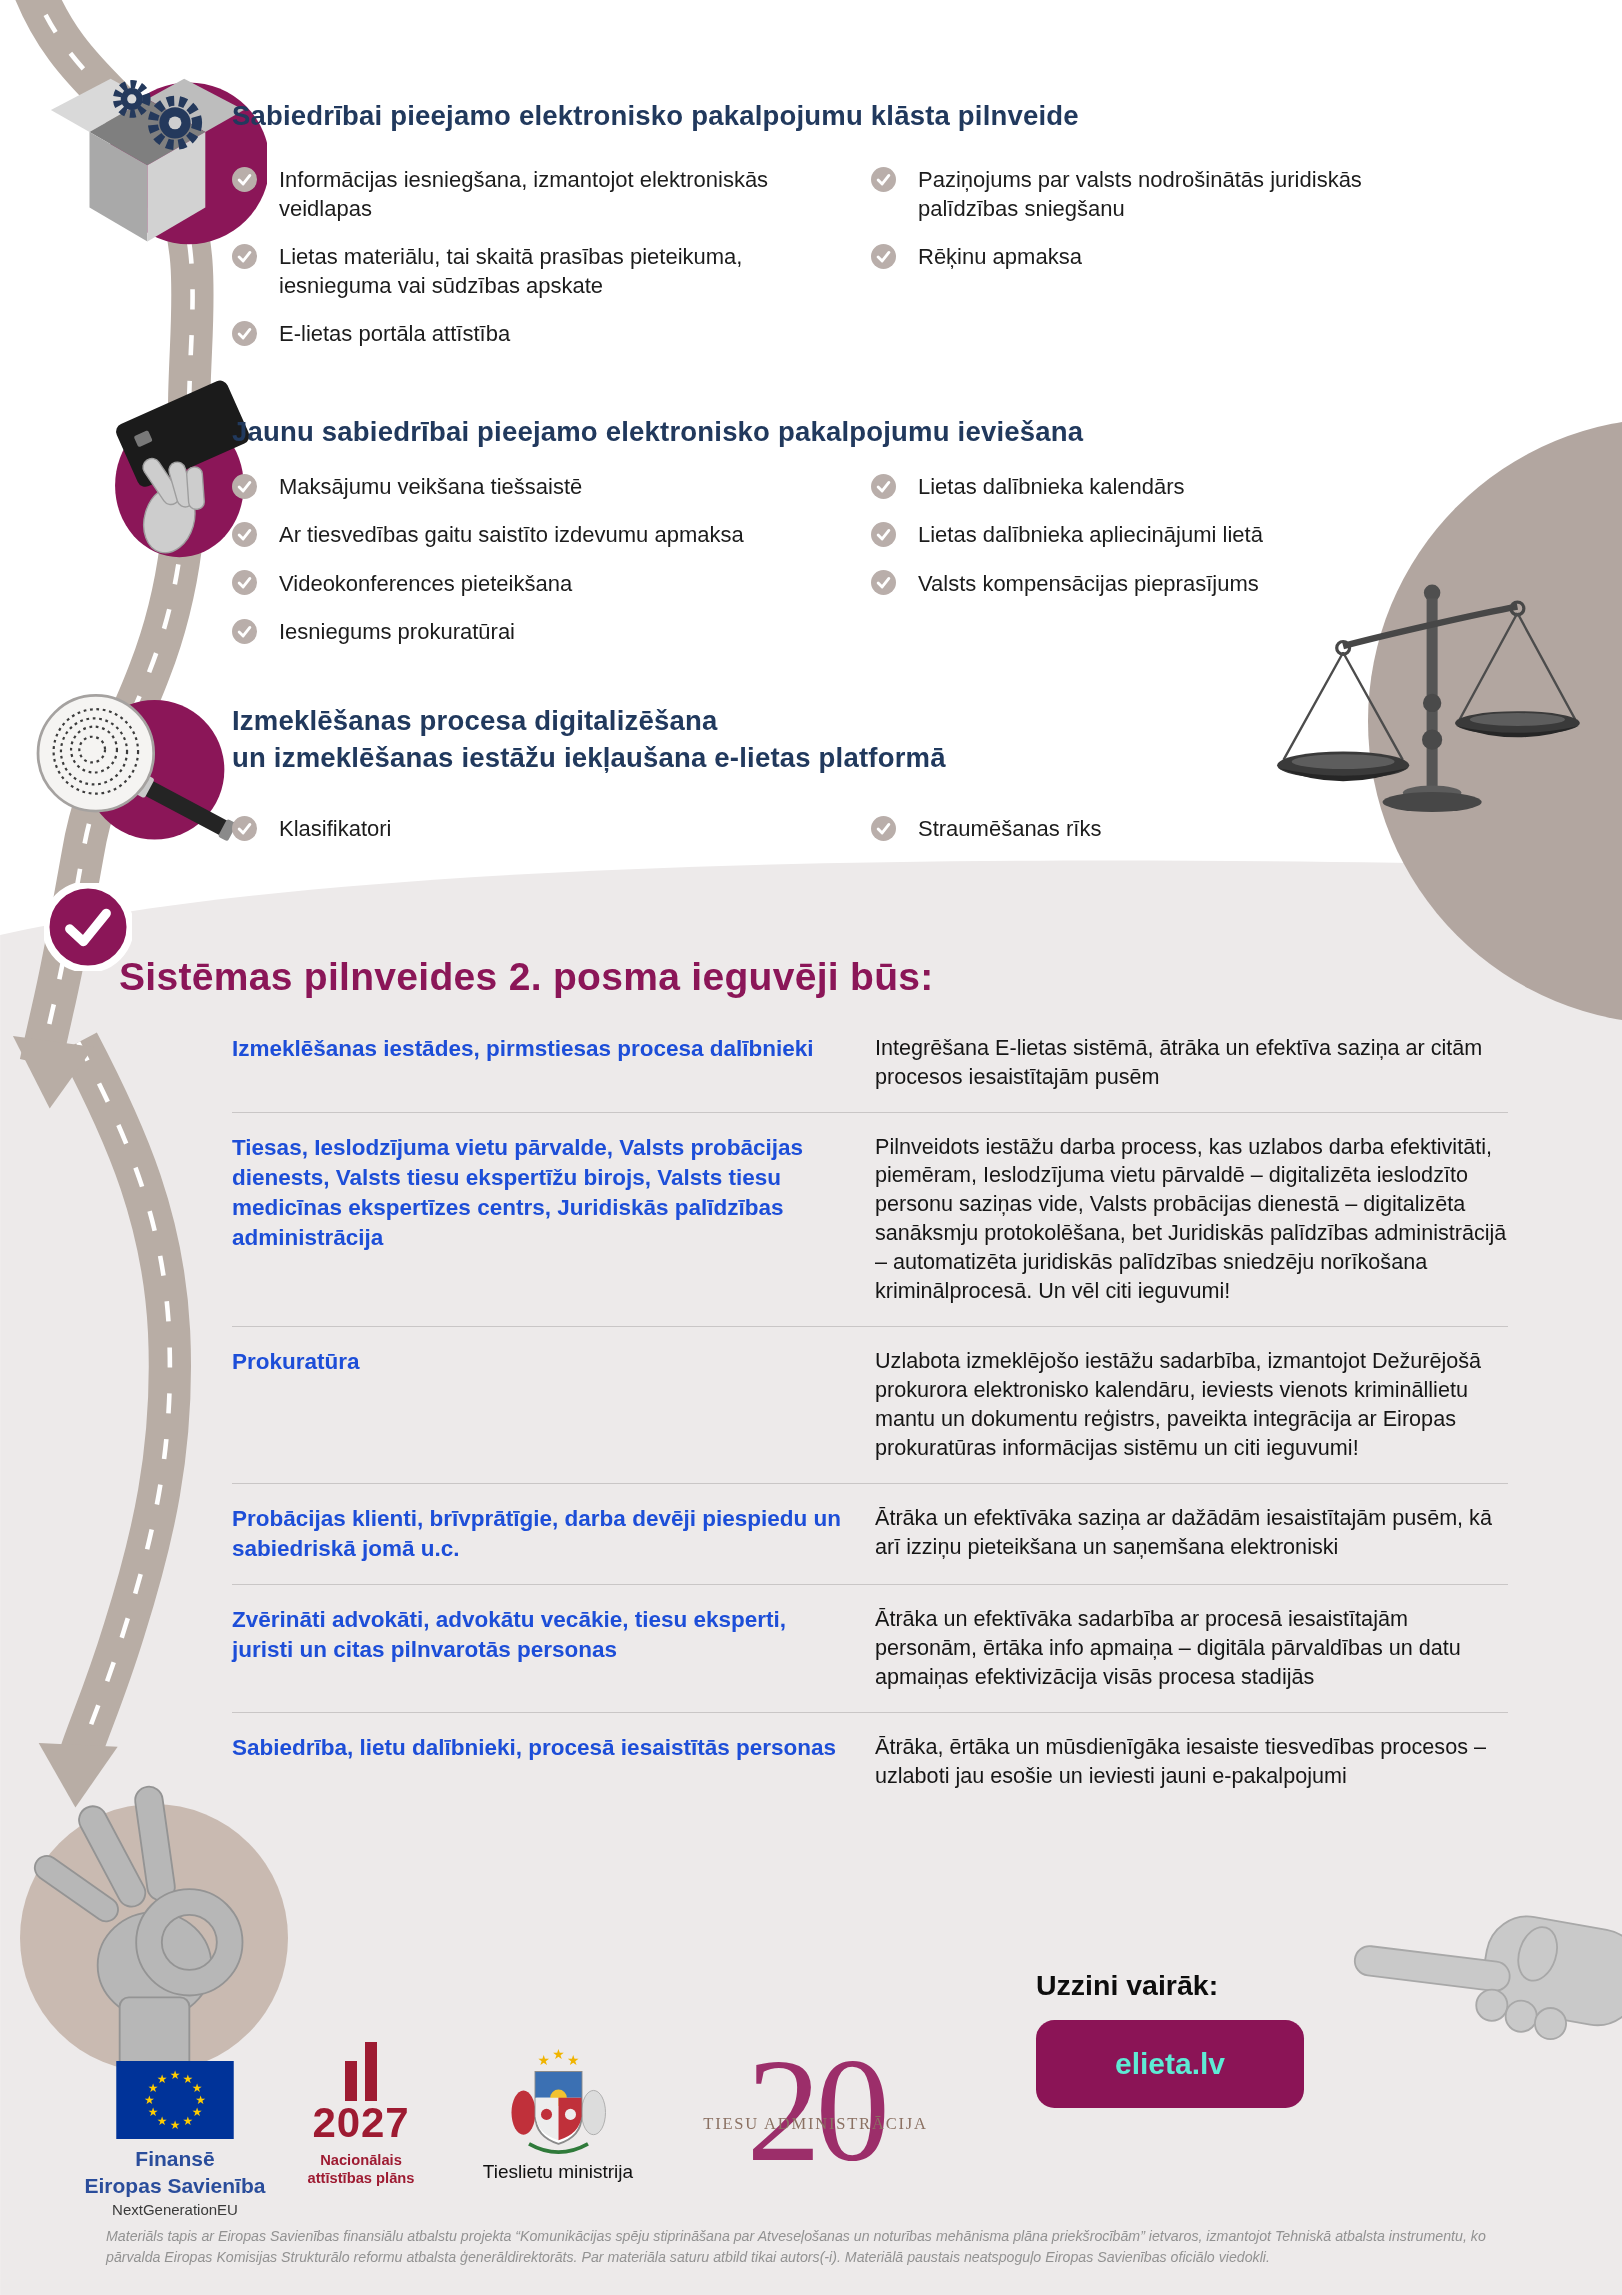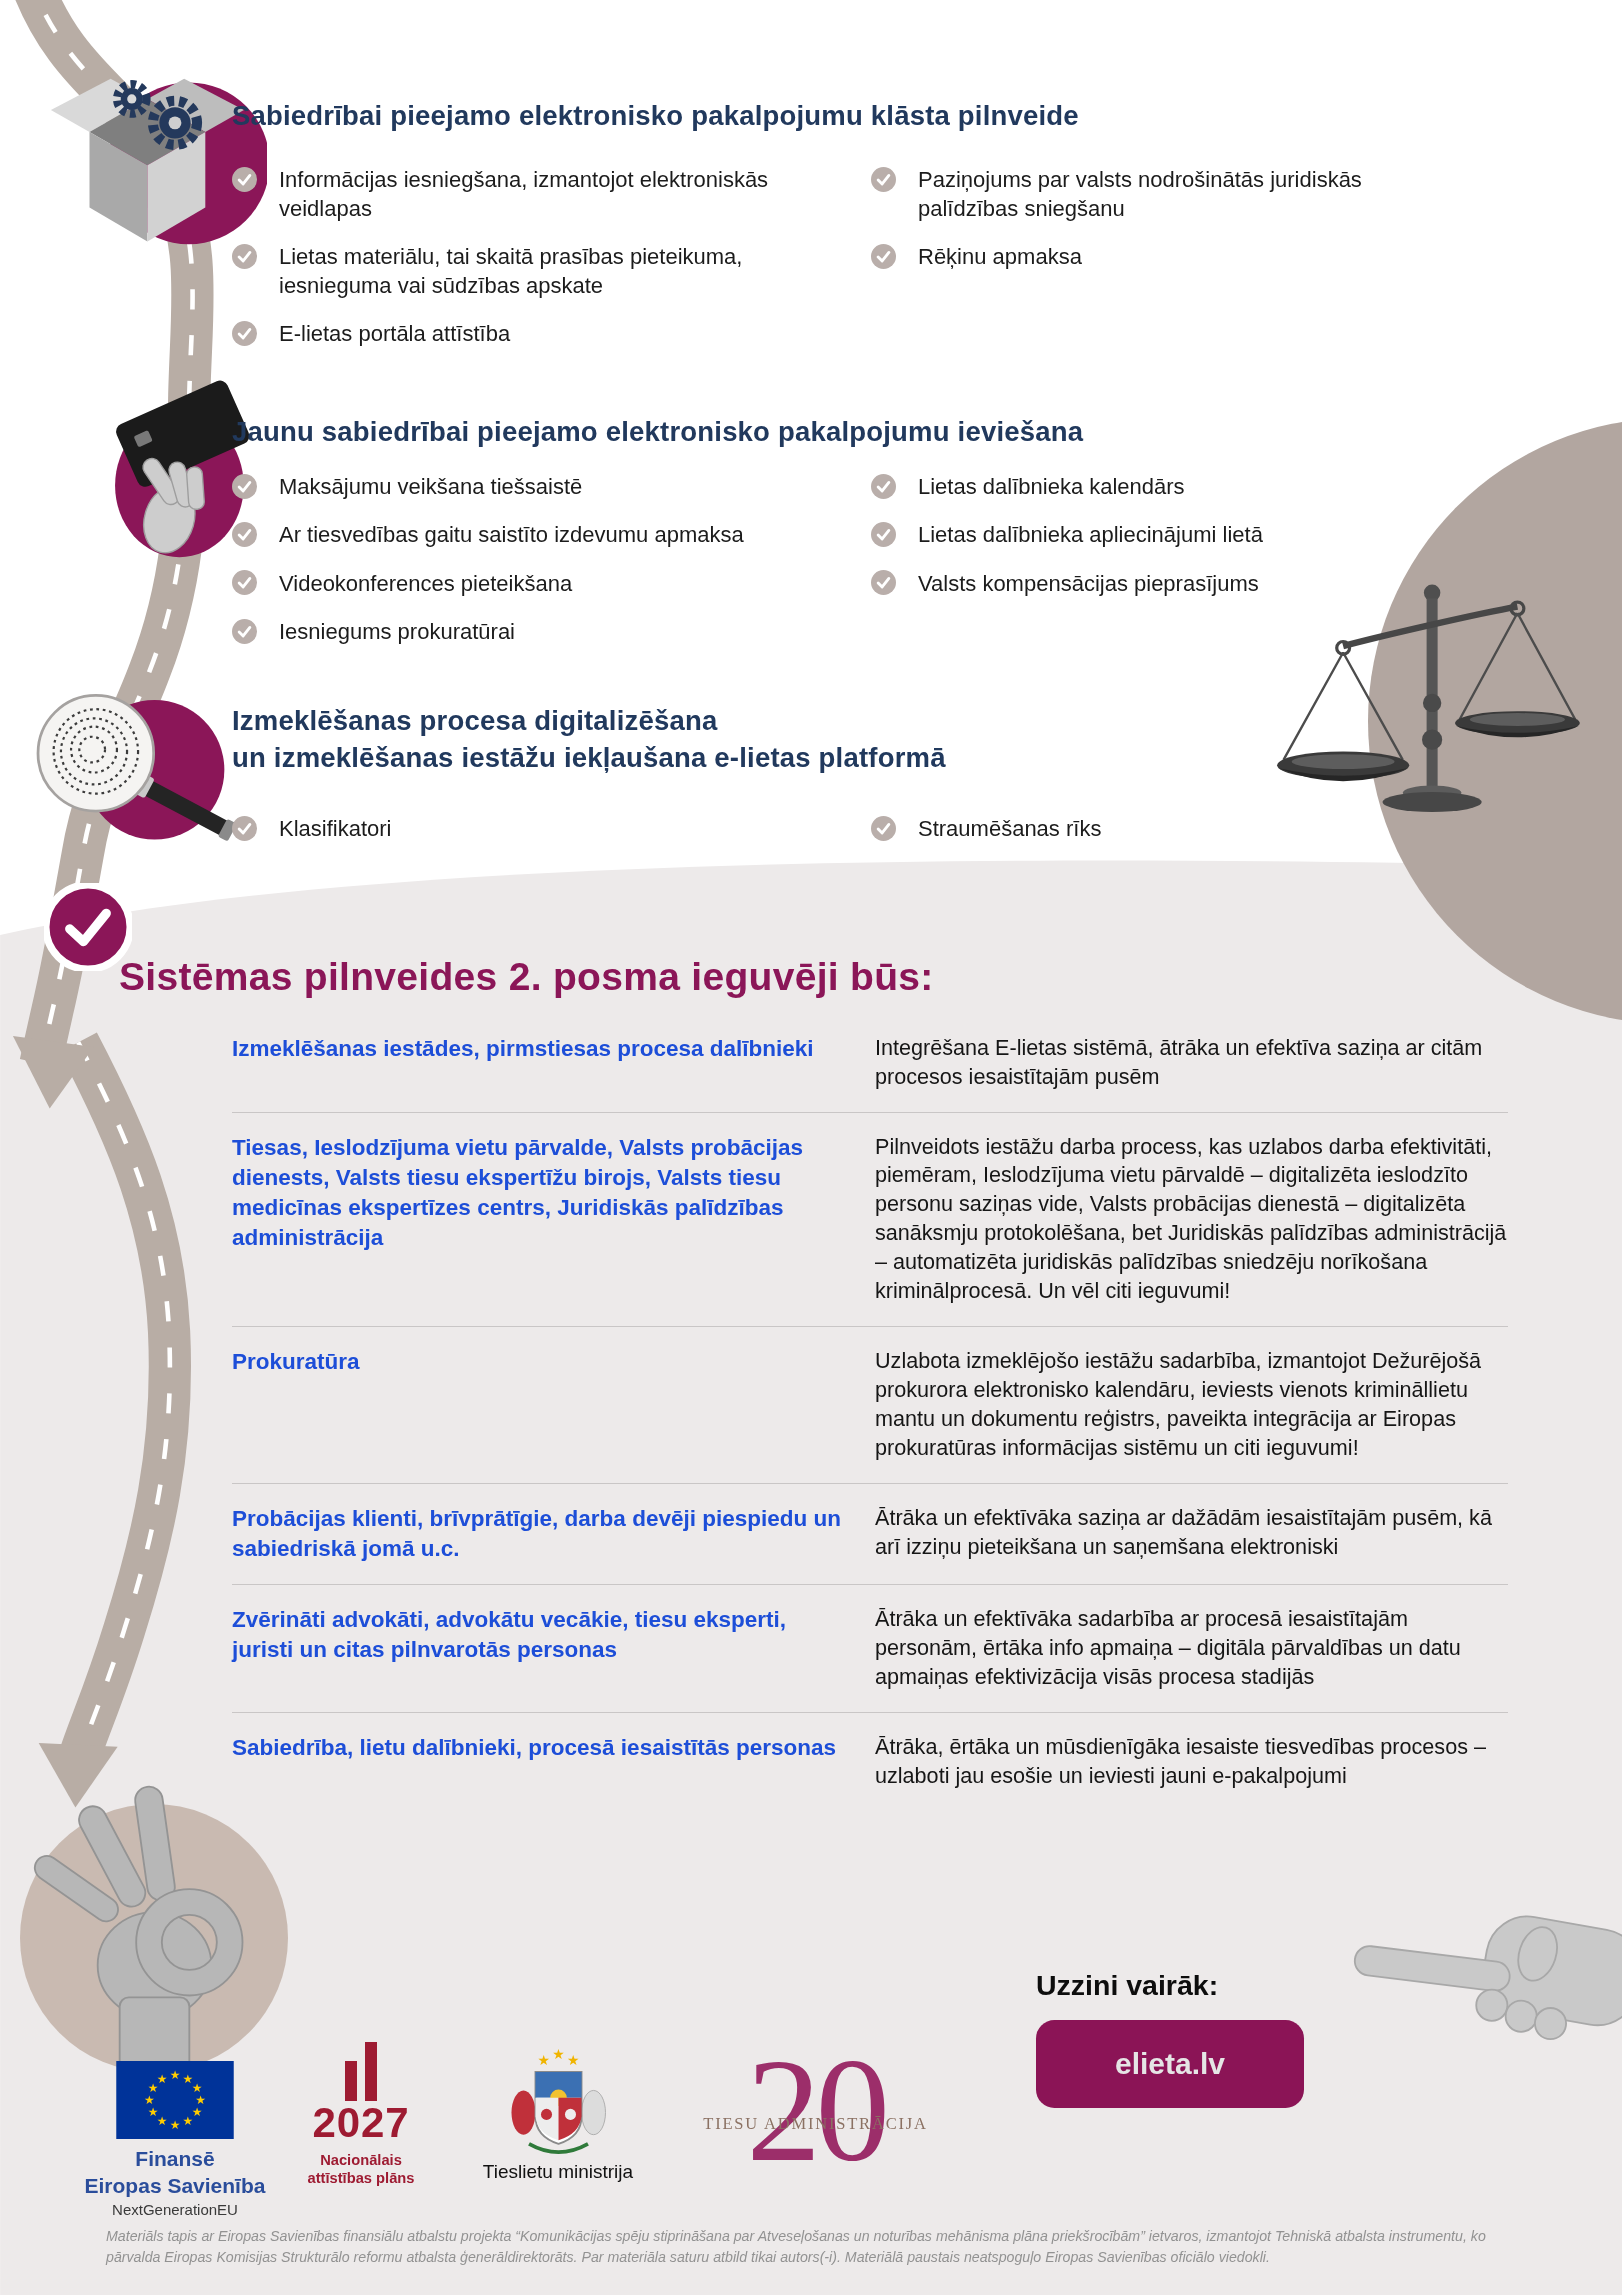--- a/index.html
+++ b/index.html
@@ -20,21 +20,21 @@
   .benefits-heading{font-size:39px;font-weight:bold;color:#8b1658;letter-spacing:0.3px;}
   .btable{width:1276px;}
   .brow{display:flex;padding:20px 0;border-top:0.9px solid #c9c6c6;}
   .brow:first-child{border-top:none;padding-top:3.7px;}
   .who{width:621px;flex:none;font-weight:bold;font-size:22.5px;line-height:1.34;padding-right:22px;color:#1d4ed8;}
   .what{flex:1;font-size:21.6px;line-height:1.34;color:#161616;}
 
   
   .cta-label{font-size:28.5px;font-weight:bold;color:#0d0d0d;}
   .cta-button{width:268px;height:88px;background:#8b1456;border-radius:18.4px;display:flex;
-              align-items:center;justify-content:center;color:#e5e5e5;font-size:30px;font-weight:bold;cursor:pointer;}
+              align-items:center;justify-content:center;color:#5eead4;font-size:30px;font-weight:bold;cursor:pointer;}
 
   
   .logo-block{text-align:center;}
   .eu-line1,.eu-line2{font-size:21px;font-weight:bold;color:#2a4d9b;line-height:1.25;}
   .eu-line3{font-size:15px;color:#3a3a3a;margin-top:1.8px;text-align:center;}
   .nap-bars{display:flex;justify-content:center;align-items:flex-end;gap:8.3px;height:59px;}
   .nap-bar{width:12px;background:#9e1b32;display:inline-block;}
   .nap-year{font-size:42px;font-weight:bold;color:#9e1b32;letter-spacing:0.9px;line-height:1.05;}
   .nap-sub{font-size:14.7px;font-weight:bold;color:#9e1b32;line-height:1.2;}
   .min-label{font-size:19px;color:#111111;}

